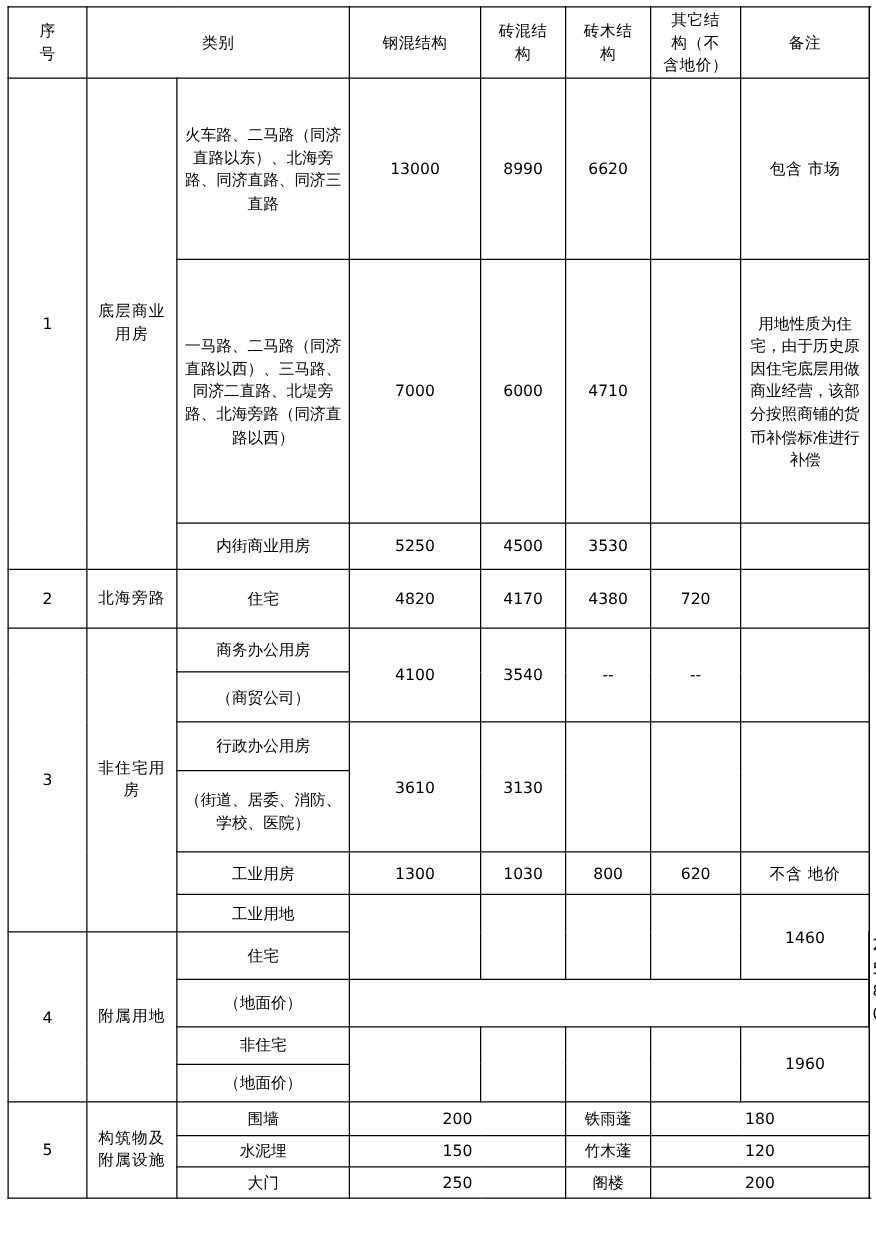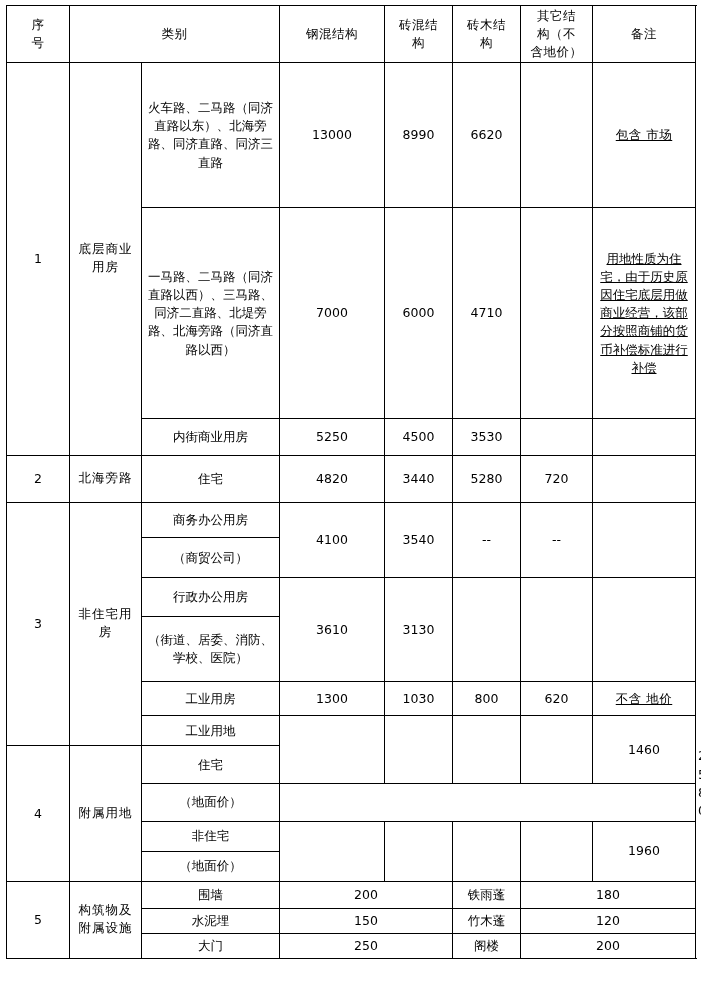--- a/index.html
+++ b/index.html
@@ -63,21 +63,20 @@
     text-align: center;
     margin-left: 13px;
   }
   td.num {
     font-size: 13px;
   }
   td.remark {
     font-size: 12.5px;
     line-height: 1.75;
     padding: 3px 5px;
-    text-decoration: underline;
   }
   td.remark-sparse {
     font-size: 13px;
     letter-spacing: 0.5px;
   }
   .small-wrap {
     display: block;
   }
 </style>
 </head>
@@ -145,22 +144,22 @@
       <td class="num">3530</td>
       <td class="num"></td>
       <td class="remark"></td>
     </tr>
 
     <tr>
       <td class="grp-no">2</td>
       <td class="cat">北海旁路</td>
       <td class="subcat" style="height:44px">住宅</td>
       <td class="num">4820</td>
-      <td class="num">3440</td>
-      <td class="num">5280</td>
+      <td class="num">4170</td>
+      <td class="num">4380</td>
       <td class="num">720</td>
       <td class="remark"></td>
     </tr>
 
     <tr>
       <td class="grp-no" rowspan="6">3</td>
       <td class="cat" rowspan="6">非住宅用房</td>
       <td class="subcat" style="height:32px">商务办公用房</td>
       <td class="num" rowspan="2">4100</td>
       <td class="num" rowspan="2">3540</td>

